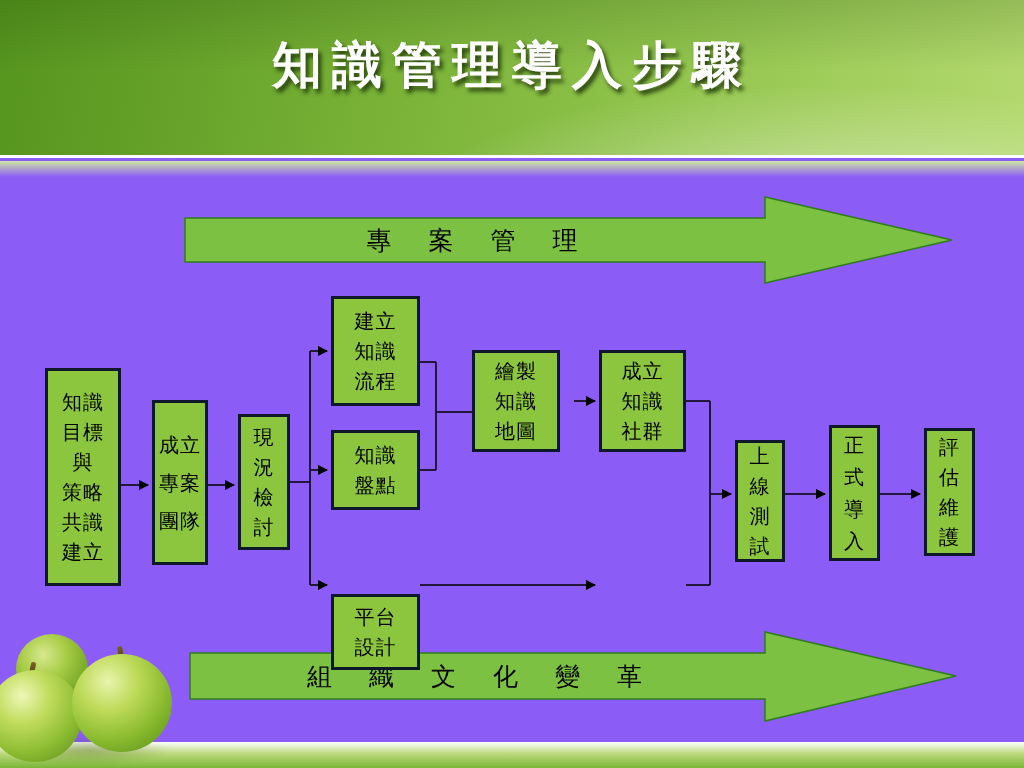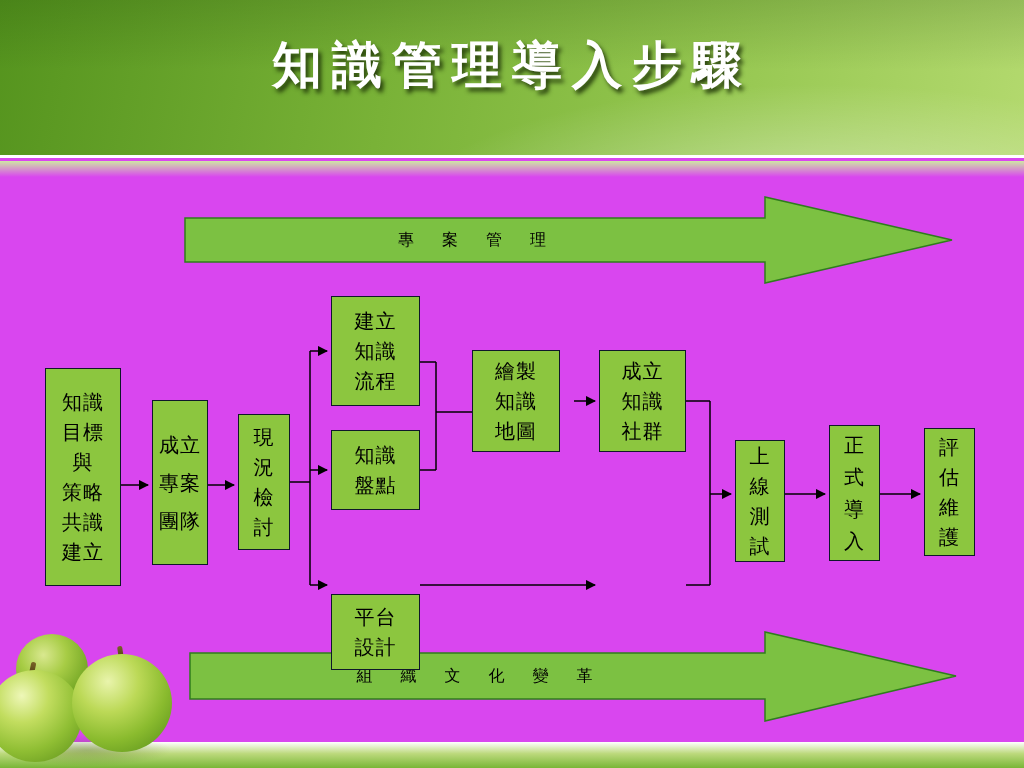--- a/index.html
+++ b/index.html
@@ -1,19 +1,19 @@
 <!DOCTYPE html>
 <html><head>
 <meta charset="utf-8">
 <style>
   * { margin:0; padding:0; box-sizing:border-box; }
   html,body { width:1024px; height:768px; overflow:hidden; }
   body { font-family:"DejaVu Sans","Liberation Sans",sans-serif; background:#ffffff; position:relative; }
 
-  .slide { position:absolute; inset:0; width:1024px; height:768px; background:#d946ef; }
+  .slide { position:absolute; inset:0; width:1024px; height:768px; background:#8b5cf6; }
 
   
   .header {
     position:absolute; left:0; top:0; width:1024px; height:158px;
     background:
       linear-gradient(to bottom, rgba(20,60,0,0.18), rgba(0,0,0,0) 45%),
       radial-gradient(ellipse 65% 130% at 80% 135%, rgba(255,255,255,0.45) 0%, rgba(255,255,255,0) 62%),
       linear-gradient(100deg, #55941e 0%, #79b237 38%, #94c64f 68%, #b3d96e 100%);
     border-bottom:3px solid #ffffff;
   }
@@ -27,29 +27,29 @@
     font-size:50px; font-weight:bold; color:#ffffff; letter-spacing:10px;
     text-shadow:3px 4px 4px rgba(25,45,5,0.85);
   }
 
   
   svg.layer { position:absolute; left:0; top:0; pointer-events:none; }
 
   
   .banner-label {
     position:absolute; display:flex; align-items:center; justify-content:center;
-    font-size:16px; letter-spacing:6px; color:#000;
+    font-size:25px; letter-spacing:6px; color:#000;
     font-family:"DejaVu Serif","Liberation Serif",serif;
   }
   #banner-label-top    { left:185px; top:218px; width:580px; height:44px; }
   #banner-label-bottom { left:190px; top:654px; width:575px; height:45px; }
 
   
   .fbox {
-    position:absolute; background:#8cc63f; border:1px solid #0f172a;
+    position:absolute; background:#8cc63f; border:3px solid #0f172a;
     display:flex; align-items:center; justify-content:center;
   }
   .fbox .fbox-label {
     white-space:pre-line; text-align:center; color:#000;
     font-size:20px; line-height:1.5; letter-spacing:1px;
     font-family:"DejaVu Serif","Liberation Serif",serif;
   }
   #box-goal      { left:45px;  top:368px; width:76px; height:218px; }
   #box-team      { left:152px; top:400px; width:56px; height:165px; }
   #box-team .fbox-label { line-height:1.9; }

